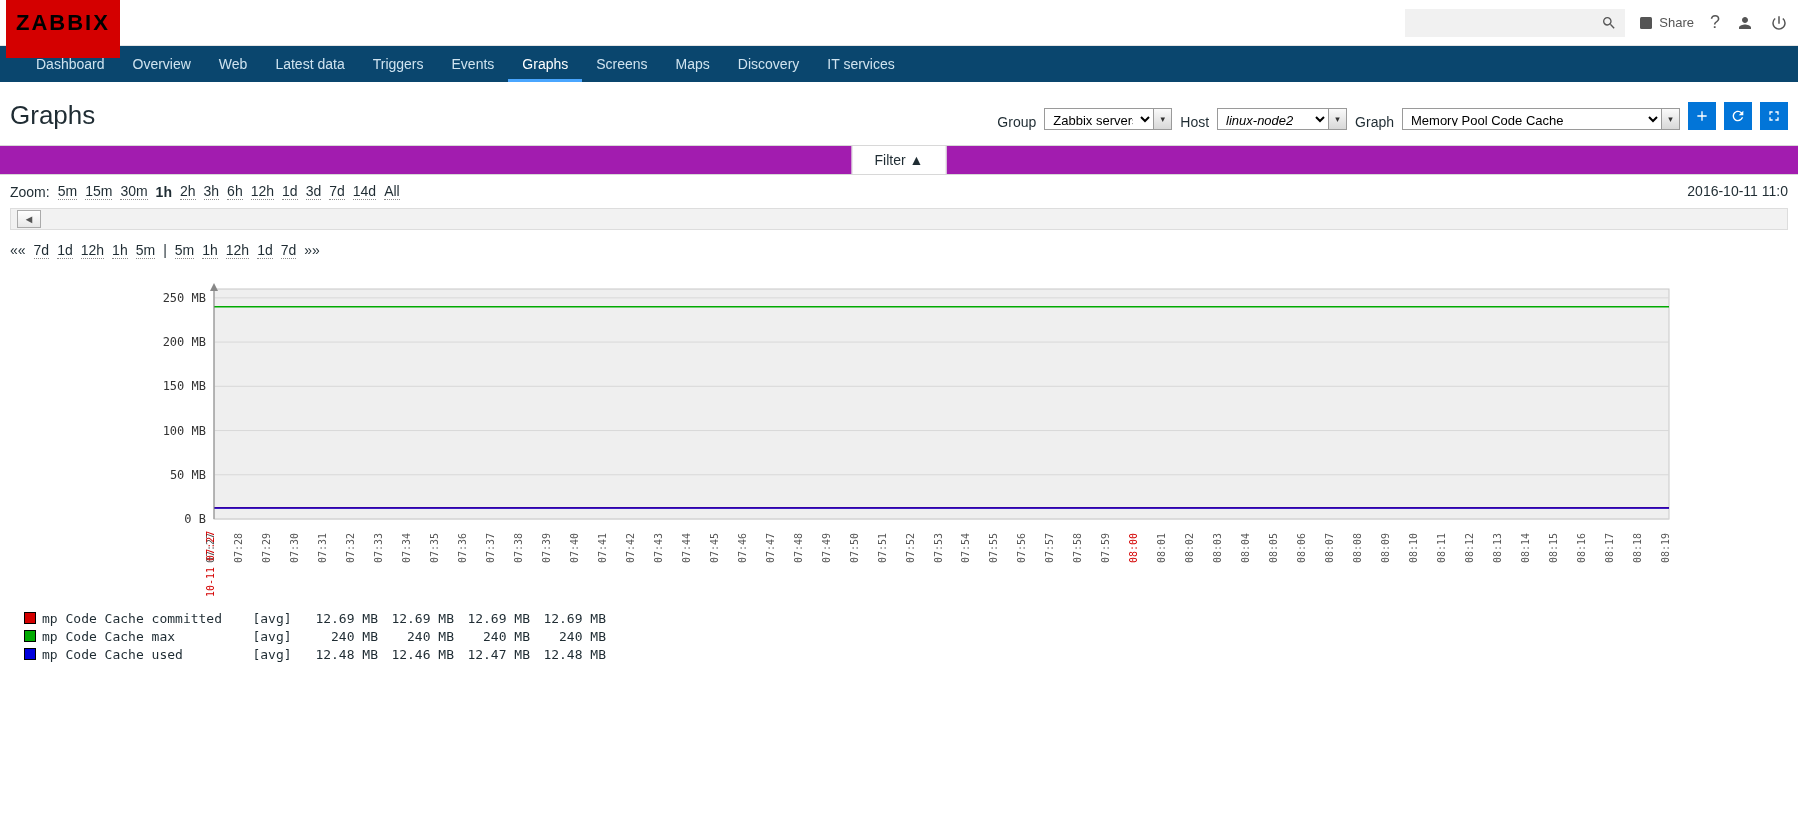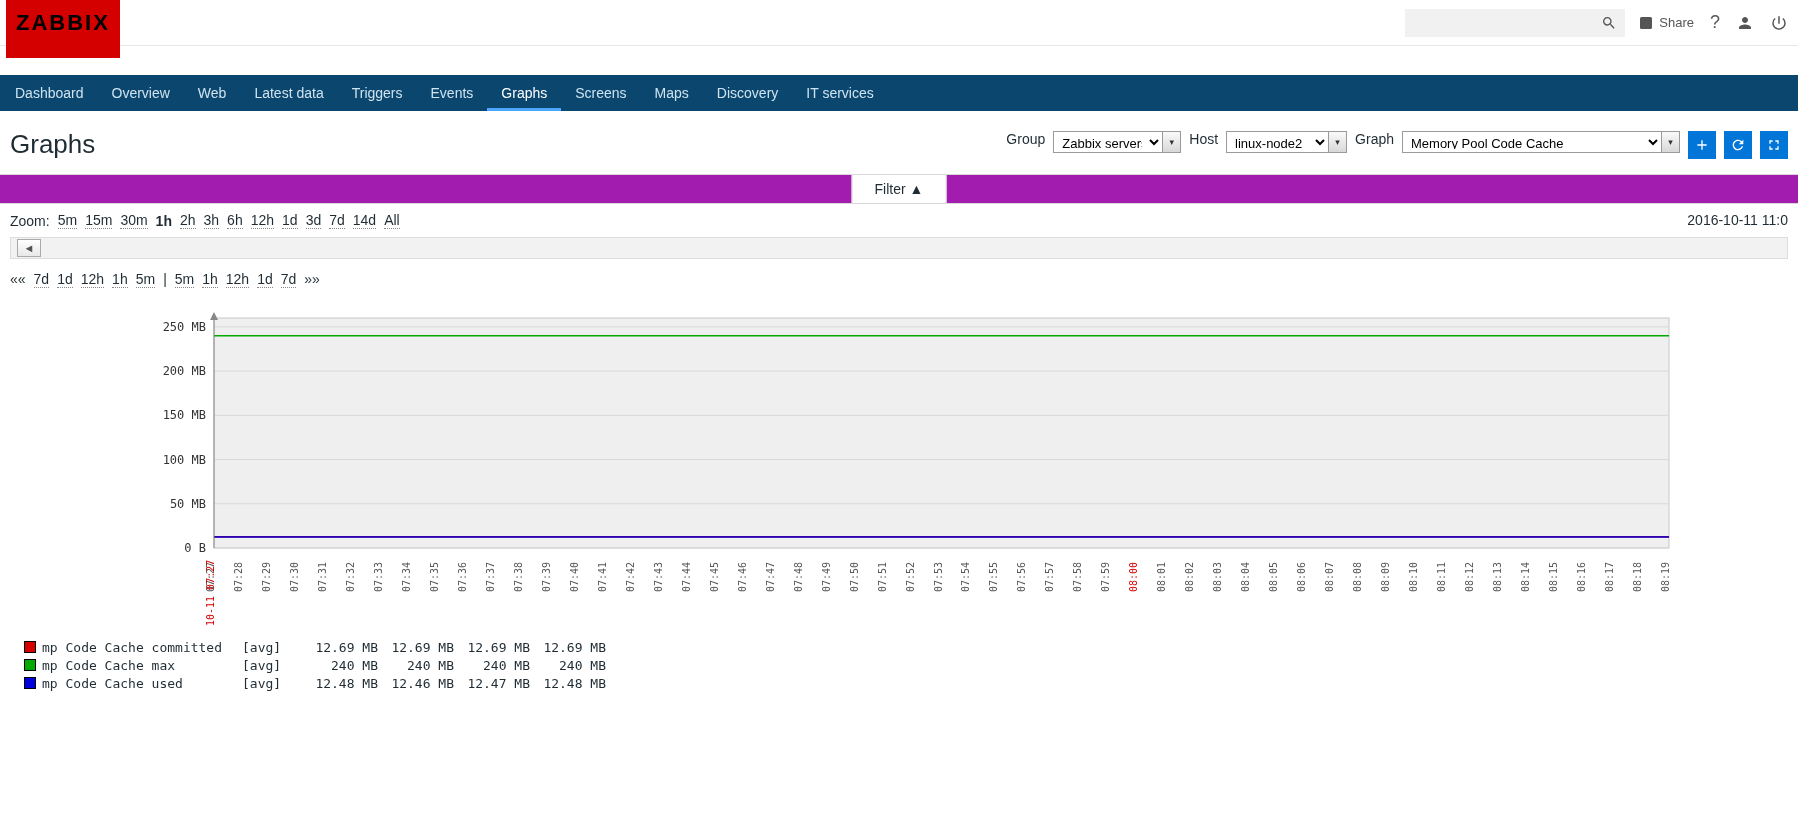--- a/index.html
+++ b/index.html
@@ -17,32 +17,32 @@
     width:0;height:0;border-left:8px solid transparent;border-right:8px solid transparent;border-bottom:8px solid #0a466e;
   }
   .topnav .spacer { flex: 1; }
   .search-box { background: #f1f1f1; width: 220px; height: 28px; display: flex; align-items: center; justify-content: flex-end; padding: 0 8px; margin-right: 12px; }
   .search-box svg { width: 16px; height: 16px; fill: #555; }
   .top-icons { display:flex; align-items:center; gap: 16px; color:#555; }
   .top-icons .share { display:flex; align-items:center; gap:4px; font-size:13px; }
   .top-icons svg { width:18px; height:18px; fill:#555; }
 
   
-  .subnav { background: #0a466e; color: #fff; display:flex; padding: 0 1px; margin-top: 29px; }
+  .subnav { background: #0a466e; color: #fff; display:flex; padding: 0 22px; }
   .subnav .item { padding: 10px 14px; color: #cfe3ef; font-size: 14px; cursor:pointer; }
   .subnav .item.active { color: #fff; border-bottom: 3px solid #4aa6ff; padding-bottom: 7px; }
 
   
   .header-row { display:flex; align-items:center; justify-content:space-between; padding: 18px 10px 14px 10px; background:#fff; }
   .page-title { font-size: 26px; font-weight: normal; }
-  .controls { display:flex; align-items:flex-start; gap: 8px; }
+  .controls { display:flex; align-items:flex-end; gap: 8px; }
   .controls label { font-size: 14px; }
   .controls select { font-size:13px; padding:3px 4px; border:1px solid #9a9a9a; background:#fff; height: 22px;}
   .sel-group { width: 110px; }
-  .sel-host { width: 103px; }
+  .sel-host { width: 112px; font-style: italic; }
   .sel-graph { width: 260px; }
   .select-wrap { display:flex; }
   .select-arrow { width:18px; border:1px solid #9a9a9a; border-left:none; background: linear-gradient(#fafafa,#d8d8d8); display:flex; align-items:center; justify-content:center; font-size:9px; color:#333; height:22px;}
   .btn-blue { width:28px; height:28px; background:#0275d8; color:#fff; display:flex;align-items:center;justify-content:center; border:none; cursor:pointer; }
   .btn-blue svg { width:16px; height:16px; fill:#fff; }
 
   
   .filter-bar { background:#a21caf; border-top:1px solid #d8d8d8; border-bottom:1px solid #d8d8d8; height: 30px; position:relative; }
   .filter-tab { position:absolute; top:0; left:50%; transform:translate(-50%, 0); background:#fff; border:1px solid #d8d8d8; border-top:none; border-bottom:none; padding:6px 22px; font-size:14px; cursor:pointer; }
 
@@ -64,21 +64,21 @@
   .shift-row a { border-bottom:1px dotted #888; }
 
   
   .chart-area { padding: 10px 0 10px 0; background:#fff; }
   .chart-title { text-align:center; font-family: "DejaVu Sans Mono", "Bitstream Vera Sans Mono", monospace; font-size:15px; letter-spacing:2px; margin-bottom:8px;}
   .chart-svg { display:block; margin: 0 auto; }
   .legend { font-family: "DejaVu Sans Mono", monospace; font-size:13px; padding: 10px 0 10px 24px;}
   .legend-row { display:flex; align-items:center; height:18px;}
   .swatch { width:12px; height:12px; border:1px solid #000; margin-right:6px; display:inline-block;}
   .lcol-name { width: 200px; }
-  .lcol-agg { width: 60px; text-align:left; }
+  .lcol-agg { width: 60px; text-align:center; }
   .lcol-val { width: 76px; text-align:right; }
 </style>
 </head>
 <body>
 
 <div class="topnav">
   <div class="logo">ZABBIX</div>
   <div class="spacer"></div>
   <div class="search-box">
     <svg viewBox="0 0 24 24">

